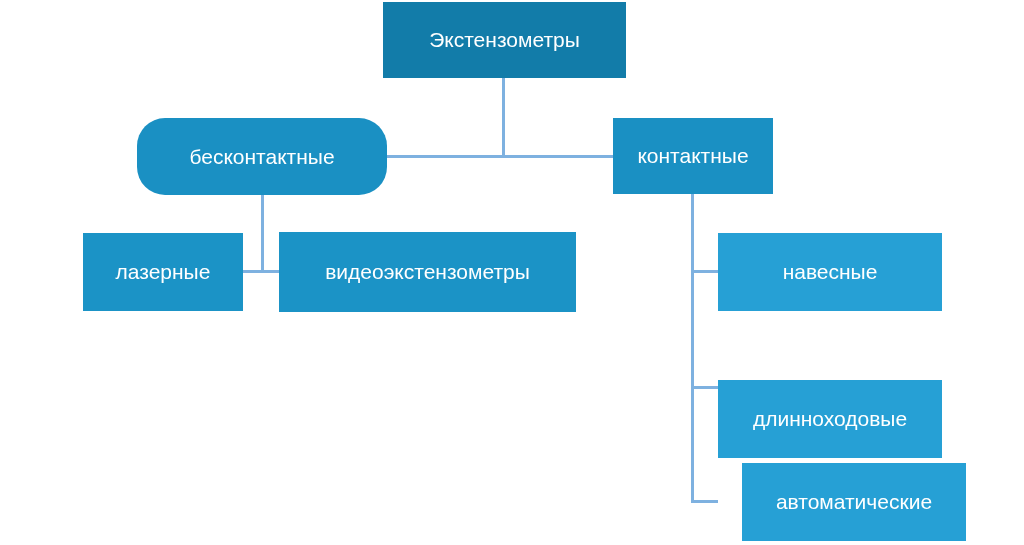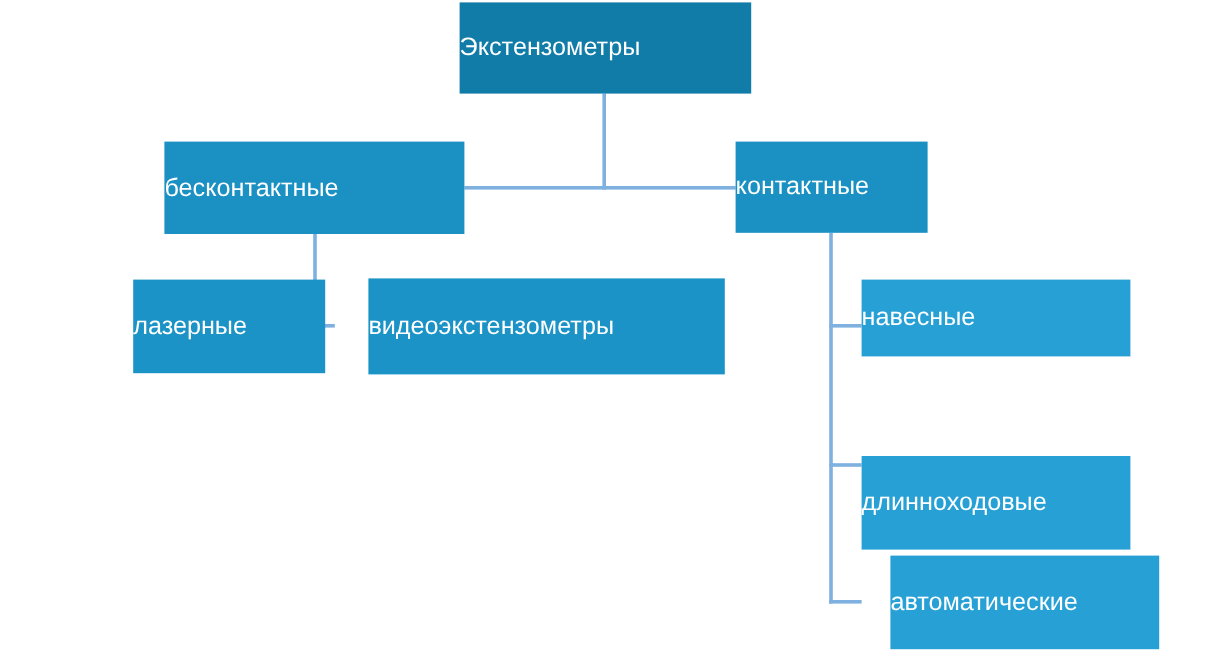--- a/index.html
+++ b/index.html
@@ -12,47 +12,48 @@
     position: relative;
     width: 1024px;
     height: 545px;
     background: var(--background, #ffffff);
     overflow: hidden;
   }
   .node {
     position: absolute;
     display: flex;
     align-items: center;
+    justify-content: center;
     box-sizing: border-box;
     color: var(--text, #ffffff);
     font-size: 21px;
     line-height: 1.2;
     text-align: center;
     cursor: default;
     user-select: none;
   }
   .node .node-label { white-space: nowrap; }
   .lvl1  { background: var(--level1-fill, #127CA9); }
   .lvl2  { background: var(--level2-fill, #1A90C3); }
-  .lvl3l { background: var(--level3-left-fill, #1B93C6); margin-left: 28px; }
+  .lvl3l { background: var(--level3-left-fill, #1B93C6); }
   .lvl3r { background: var(--level3-right-fill, #26A0D5); }
   .connector {
     position: absolute;
     background: var(--connector, #7EB1E0);
   }
   .connector.v { width: 3px; }
   .connector.h { height: 3px; }
 
   
   #node-root       { left: 383px; top:   2px; width: 243px; height: 76px; }
-  #node-noncontact { left: 137px; top: 118px; width: 250px; height: 77px; }
+  #node-noncontact { left: 137px; top: 118px; width: 250px; height: 77px; border-radius: 28px; }
   #node-contact    { left: 613px; top: 118px; width: 160px; height: 76px; }
   #node-laser      { left:  83px; top: 233px; width: 160px; height: 78px; }
   #node-video      { left: 279px; top: 232px; width: 297px; height: 80px; }
-  #node-clip-on    { left: 718px; top: 233px; width: 224px; height: 64px; }
+  #node-clip-on    { left: 718px; top: 233px; width: 224px; height: 78px; }
   #node-longtravel { left: 718px; top: 348px; width: 224px; height: 78px; margin-top: 32px; }
   #node-automatic  { left: 718px; top: 463px; width: 224px; height: 78px; margin-left: 24px; }
 
   
   #conn-root-down        { left: 502px; top:  78px; height: 80px; }
   #conn-level2-bridge    { left: 387px; top: 155px; width: 226px; }
   #conn-noncontact-down  { left: 261px; top: 195px; height: 78px; }
   #conn-laser-video      { left: 243px; top: 270px; width:  36px; }
   #conn-contact-down     { left: 691px; top: 194px; height: 309px; }
   #conn-stub-clip-on     { left: 691px; top: 270px; width:  27px; }

